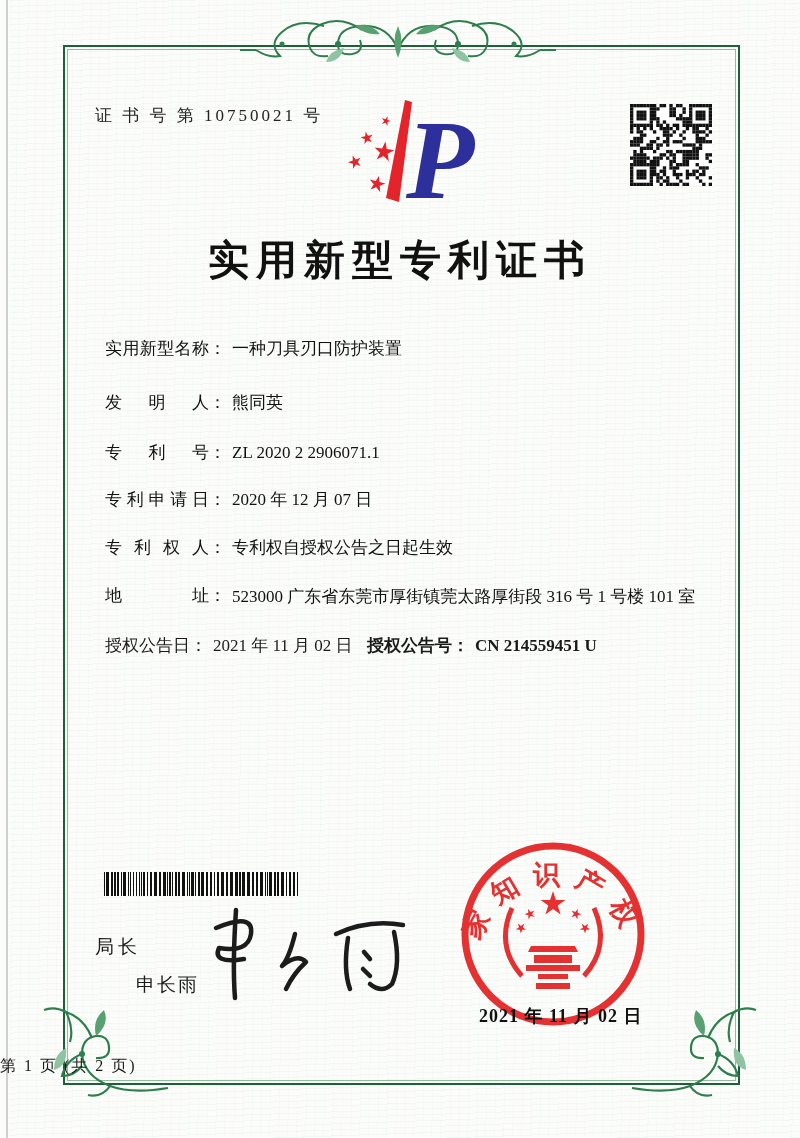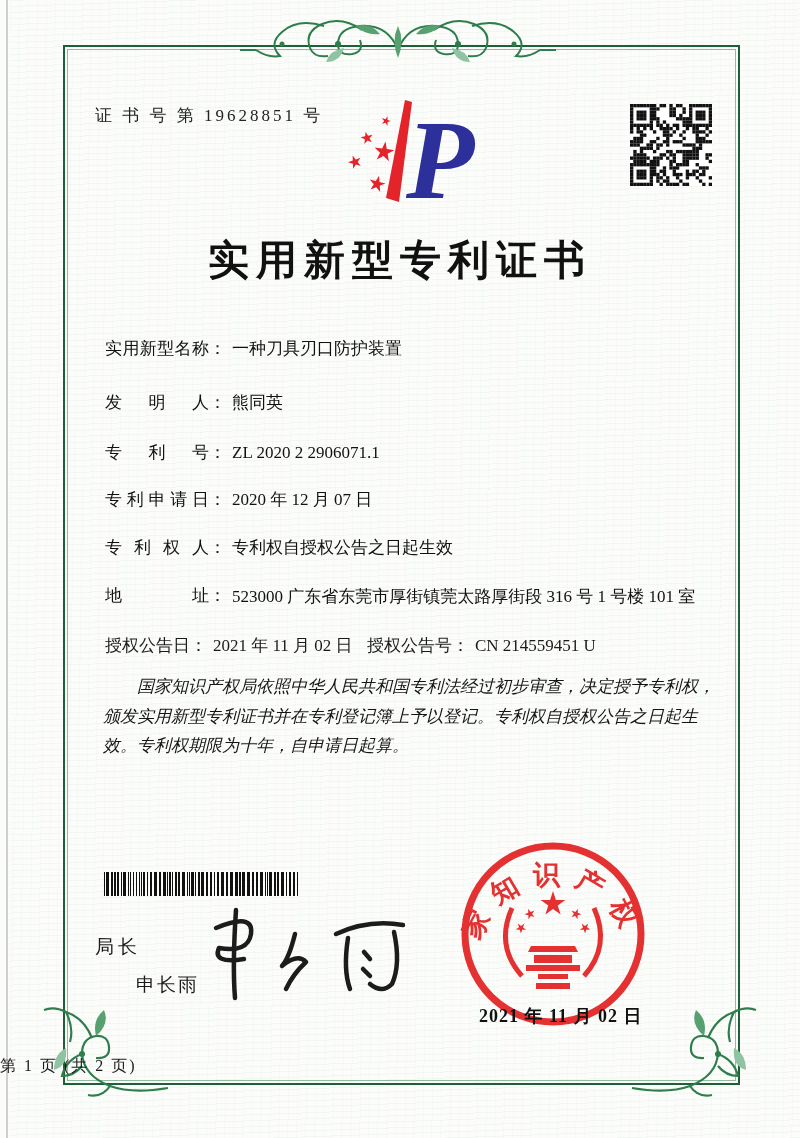--- a/index.html
+++ b/index.html
@@ -46,21 +46,21 @@
   }
 
   .field{position:absolute;left:105px;font-size:17px;white-space:nowrap;}
   .flabel{
     display:inline-block;width:104px;text-align:justify;text-align-last:justify;
     vertical-align:top;color:#111;
   }
   .fcolon{display:inline-block;margin-right:6px;}
   .fvalue{display:inline-block;color:#111;}
   .fvalue.wrap{white-space:normal;width:486px;line-height:26px;vertical-align:top;}
-  .grant-second{position:absolute;left:262px;top:0;white-space:nowrap;}
+  .grant-second{position:absolute;left:262px;top:0;white-space:nowrap;font-weight:bold;}
 
   .paragraphs{
     position:absolute;left:103px;top:672px;width:614px;
     font-size:17px;line-height:29.5px;color:#151515;
     font-style:italic;
   }
   .paragraphs p{margin:0 0 2px 0;text-indent:2em;}
 
   .barcode{position:absolute;left:104px;top:872px;width:196px;height:24px;}
 
@@ -118,21 +118,21 @@
       <circle cx="46" cy="52" r="3" fill="#2e7d4c"></circle>
     </g>
   </defs>
   <use href="#cornfl"></use>
 </svg>
 
 <svg class="ornament orn-br" width="135" height="100" viewBox="0 0 135 100">
   <use href="#cornfl" transform="translate(135,0) scale(-1,1)"></use>
 </svg>
 
-<div class="cert-no">证 书 号 第 19628851 号</div>
+<div class="cert-no">证 书 号 第 10750021 号</div>
 
 <svg class="logo" width="155" height="130" viewBox="0 0 155 130">
   <defs>
     <path id="star" d="M0,-1 L0.2245,-0.309 0.951,-0.309 0.363,0.118 0.588,0.809 0,0.382 -0.588,0.809 -0.363,0.118 -0.951,-0.309 -0.2245,-0.309 Z"></path>
   </defs>
   <g fill="#e3242b">
     <use href="#star" transform="translate(64,33) scale(5) rotate(18)"></use>
     <use href="#star" transform="translate(45,50) scale(6.5) rotate(-12)"></use>
     <use href="#star" transform="translate(62,64) scale(10.5) rotate(8)"></use>
     <use href="#star" transform="translate(33,74) scale(7) rotate(-20)"></use>
@@ -495,21 +495,20 @@
 </div>
 
 <div class="field" style="top:634px">
   <span>授权公告日</span><span class="fcolon">：</span><span>2021 年 11 月 02 日</span>
   <span class="grant-second">
     <span>授权公告号</span><span class="fcolon">：</span><span>CN 214559451 U</span>
   </span>
 </div>
 
 <div class="paragraphs">
-  <p>国家知识产权局依照中华人民共和国专利法经过初步审查，决定授予专利权，颁发实用新型专利证书并在专利登记簿上予以登记。专利权自授权公告之日起生效。专利权期限为十年，自申请日起算。</p>
 </div>
 
 <div class="barcode" id="barcode"><svg width="196" height="24" viewBox="0 0 196 24">
       <rect x="0" y="0" width="1" height="24" fill="#111"></rect>
       <rect x="2" y="0" width="3" height="24" fill="#111"></rect>
       <rect x="7" y="0" width="2" height="24" fill="#111"></rect>
       <rect x="10" y="0" width="2" height="24" fill="#111"></rect>
       <rect x="13" y="0" width="2" height="24" fill="#111"></rect>
       <rect x="17" y="0" width="1" height="24" fill="#111"></rect>
       <rect x="19" y="0" width="3" height="24" fill="#111"></rect>

